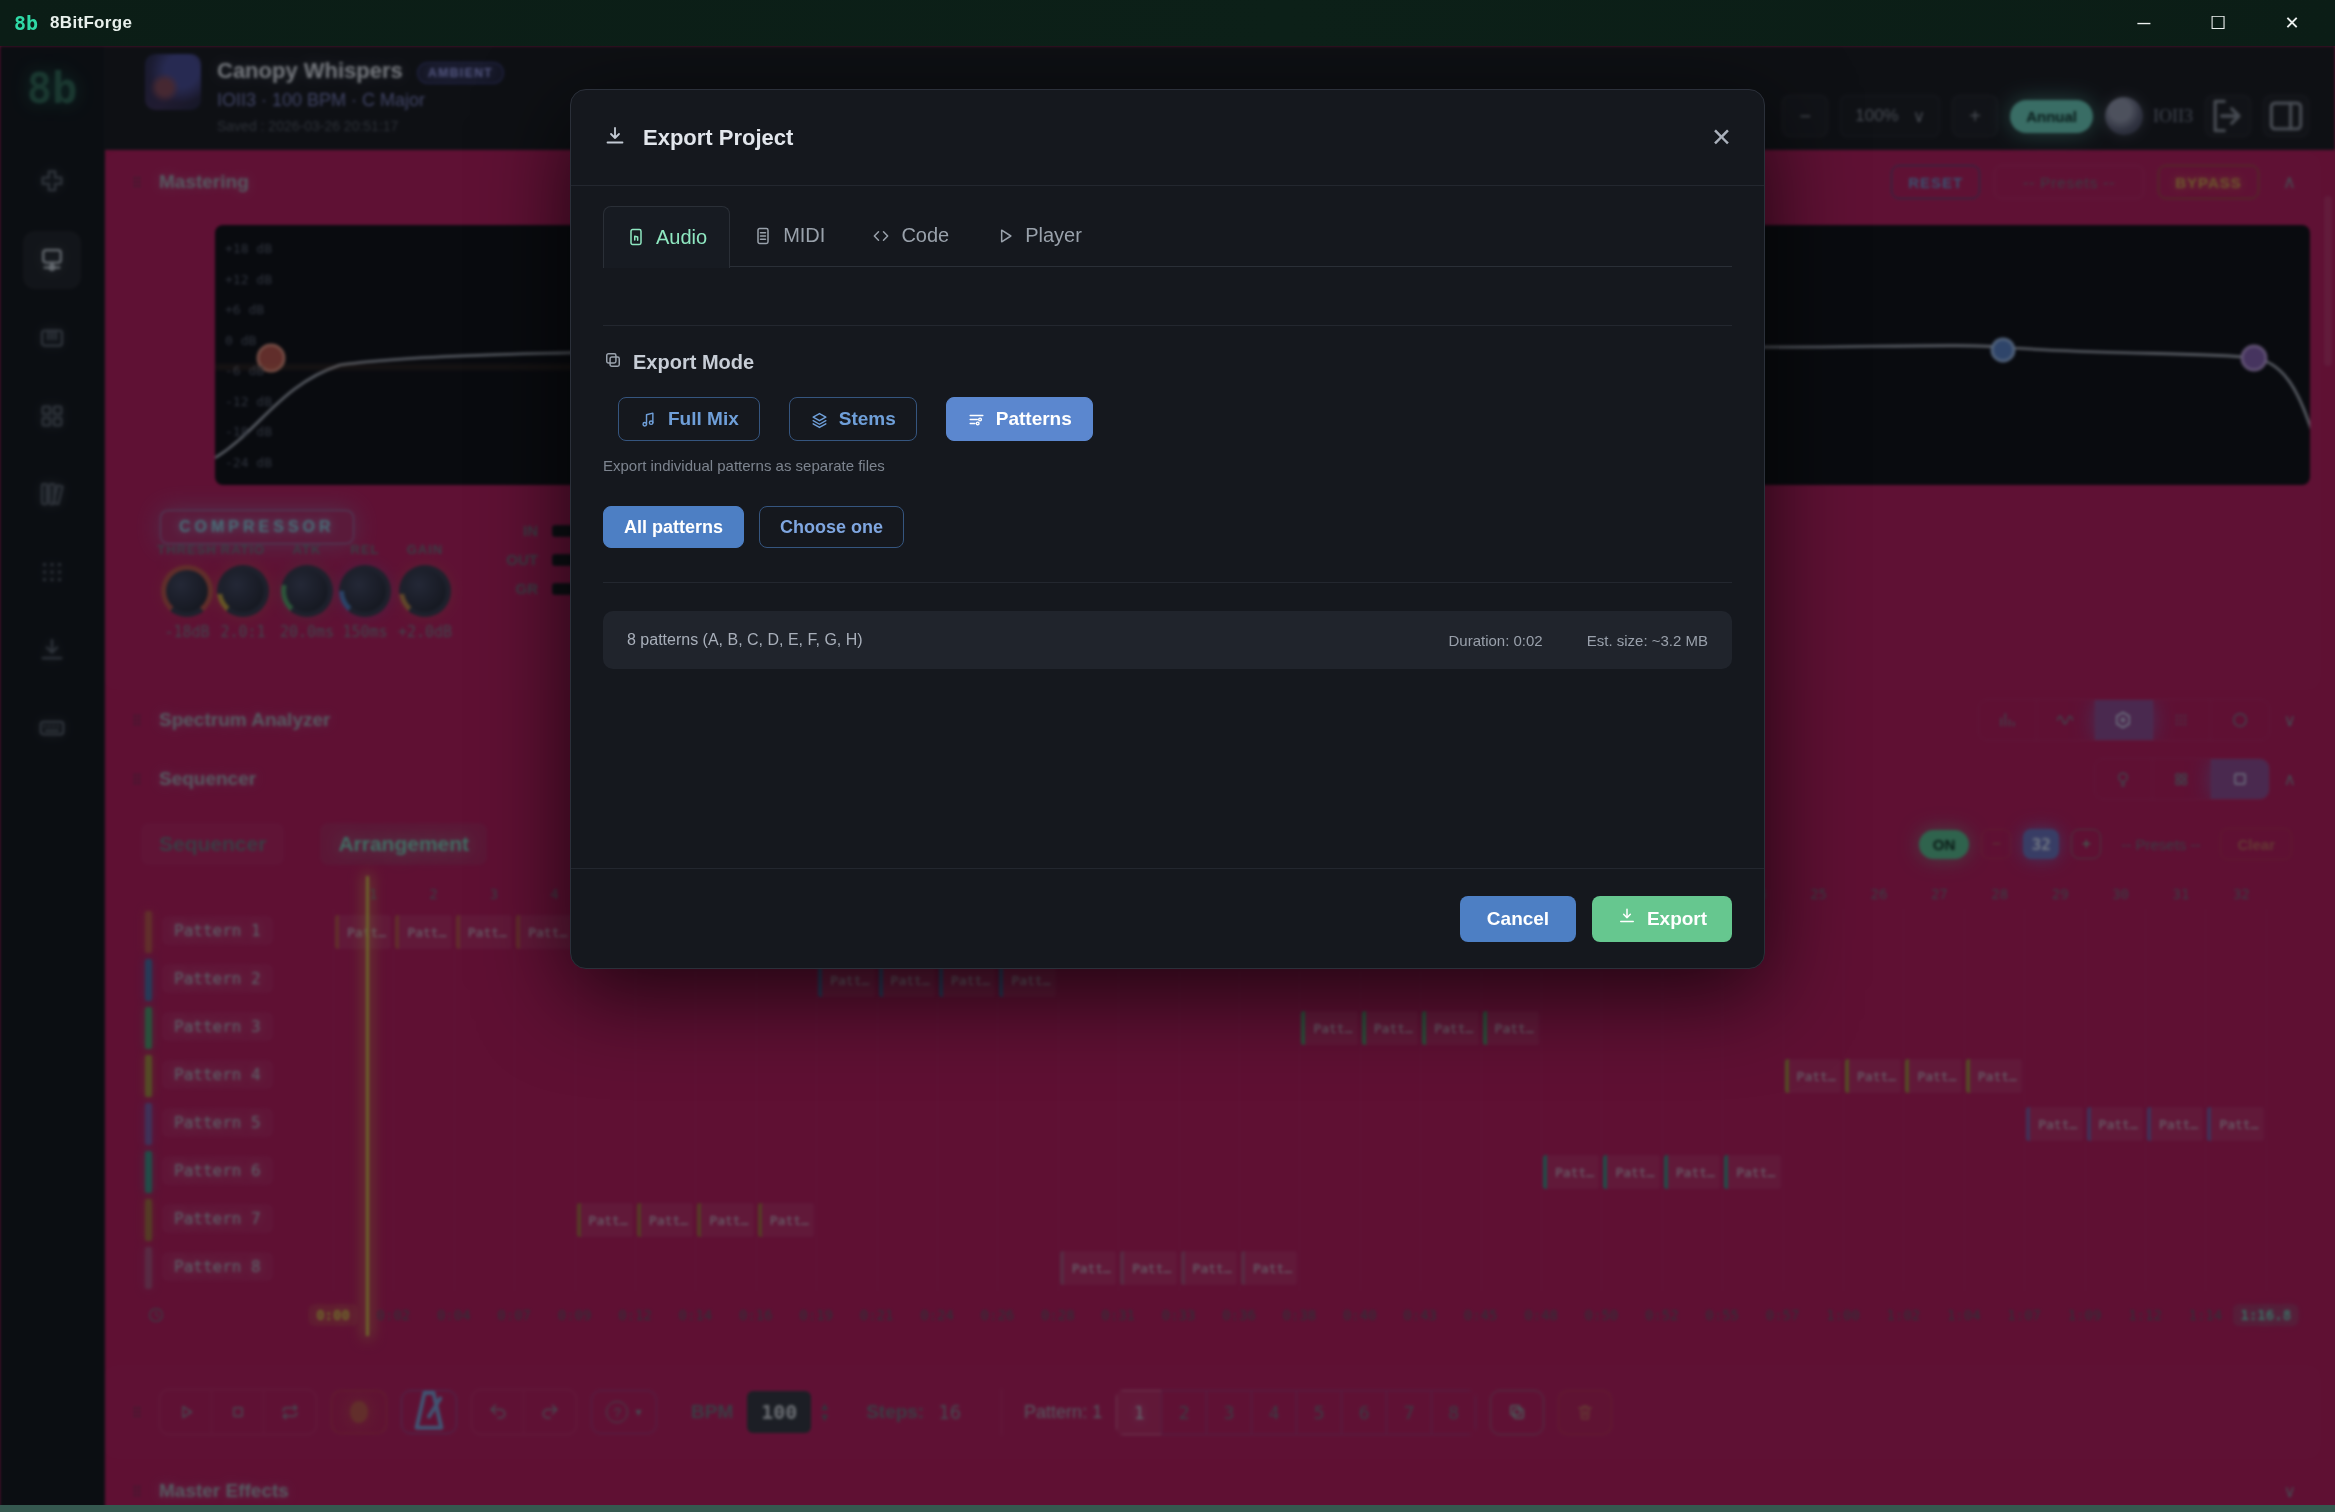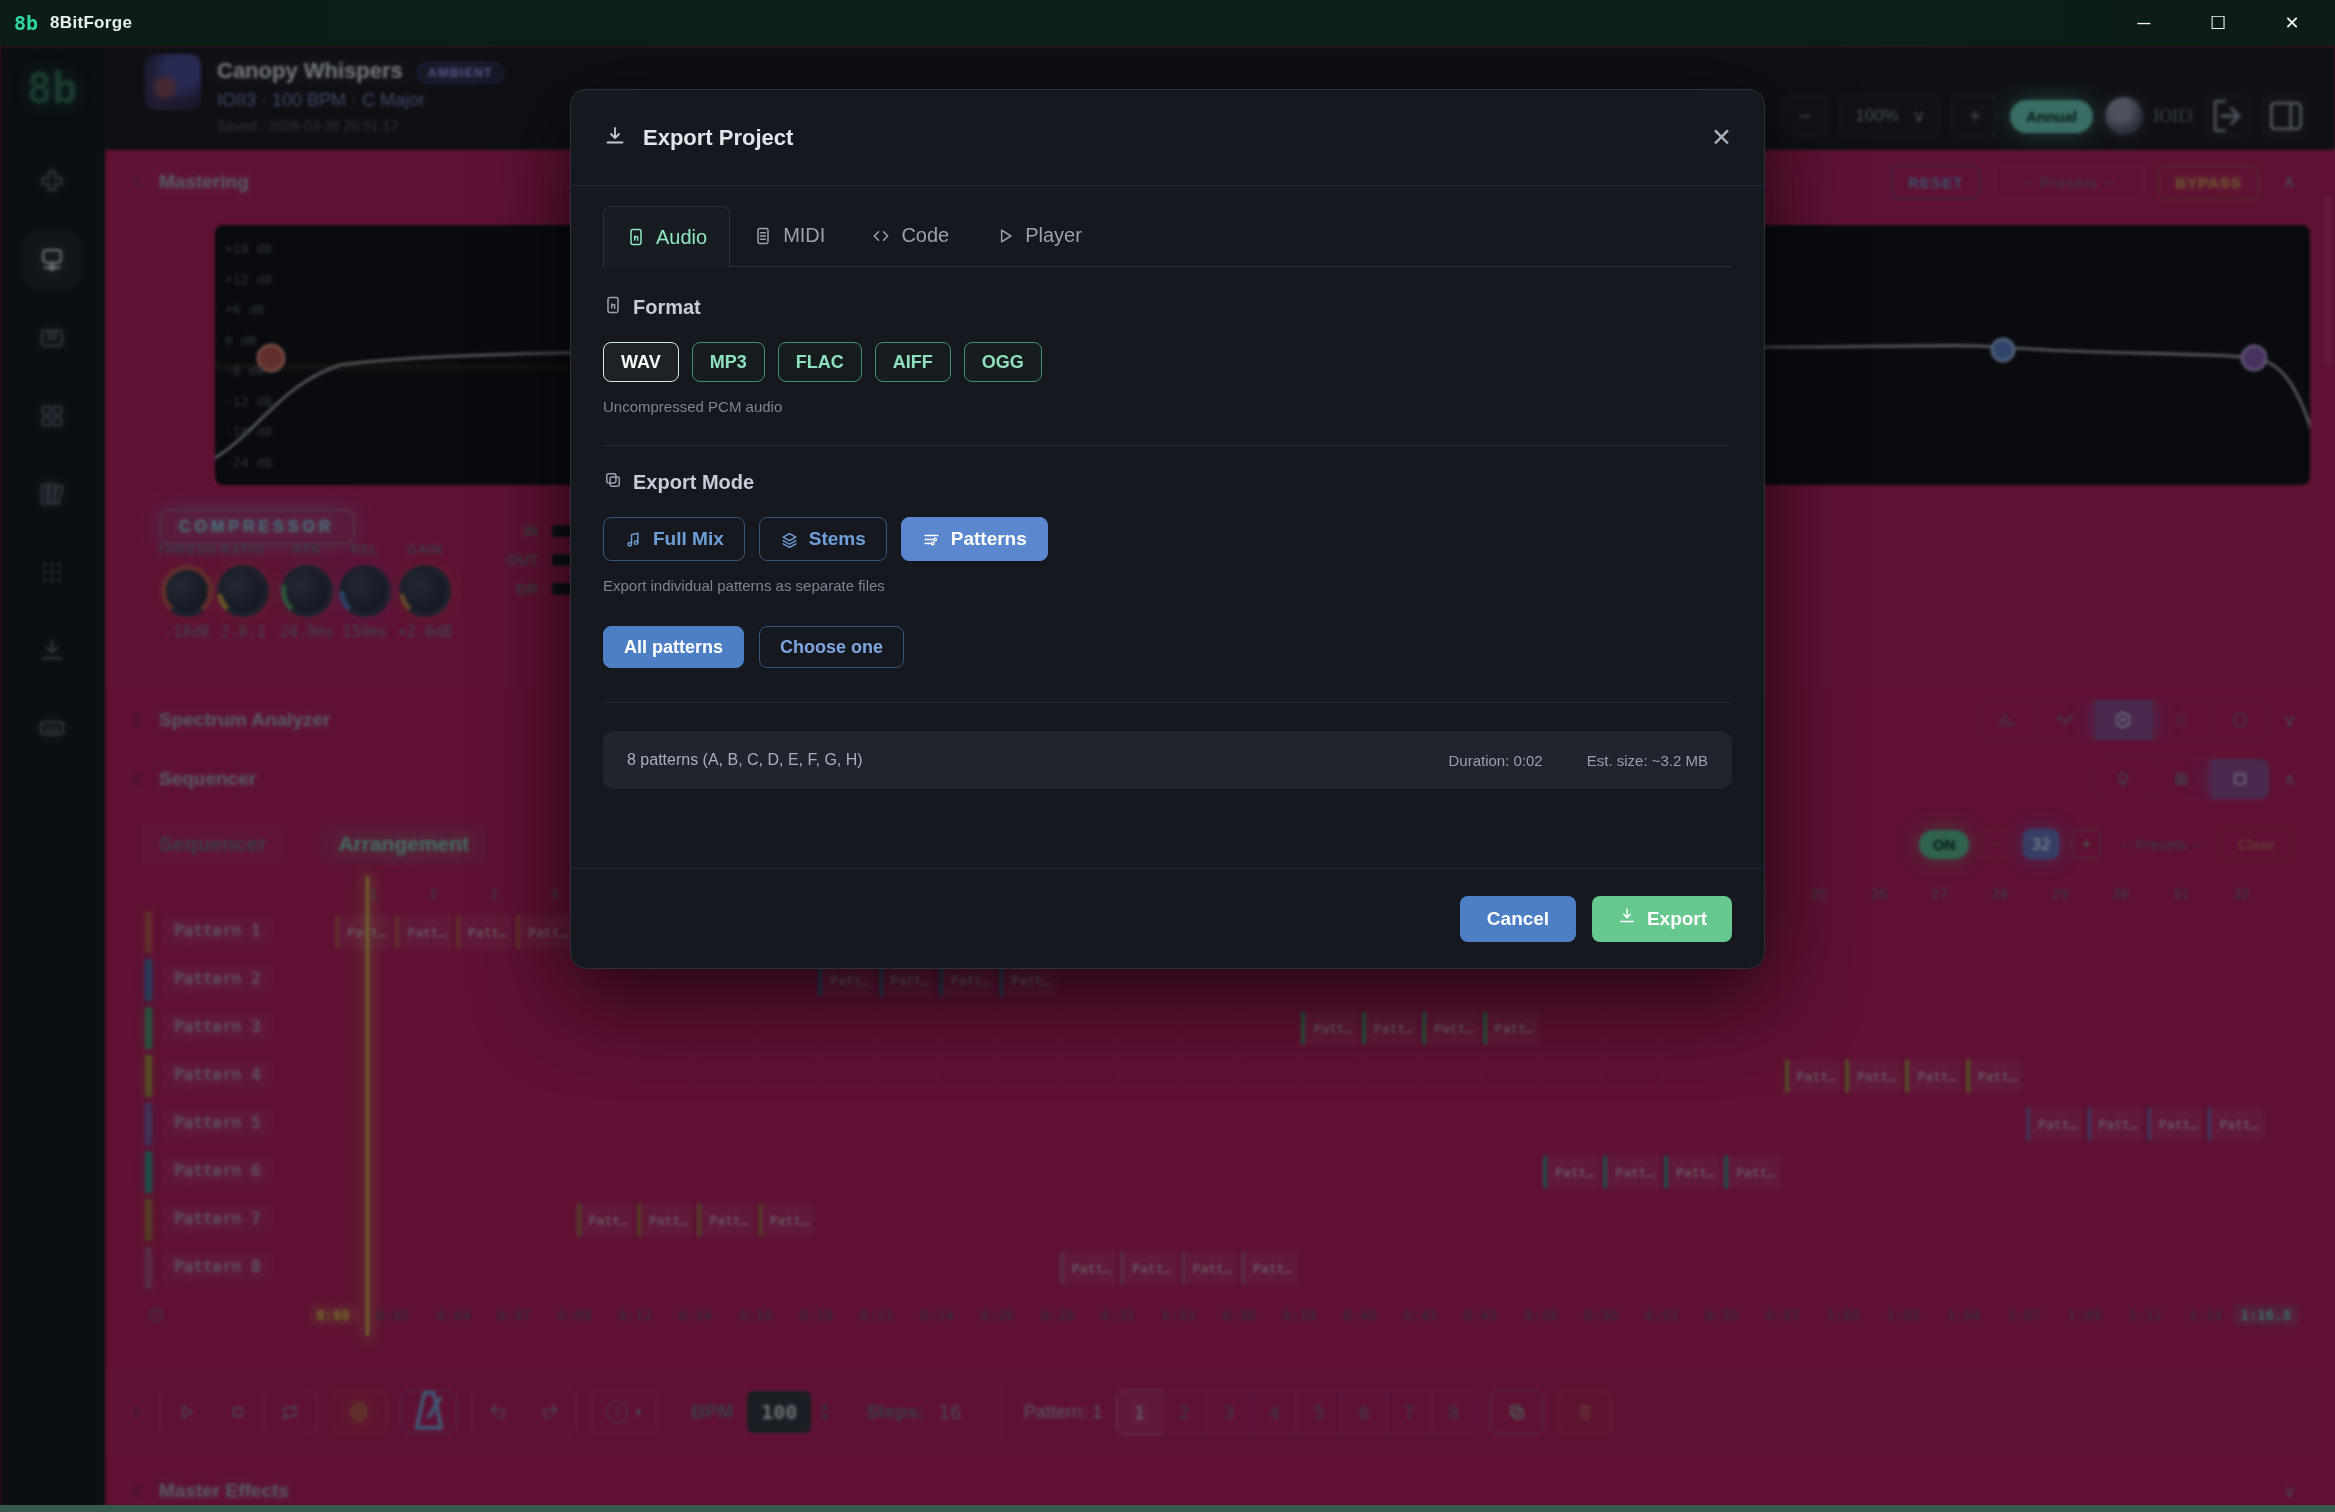--- a/index.html
+++ b/index.html
@@ -159,21 +159,21 @@
   .fmt-row { display:flex; gap:13px; margin-top:22px; }
   .btn-chip { height:40px; padding:0 17px; border-radius:8px; border:1.5px solid #3f8f73; color:#8fe0bd; font-weight:bold; font-size:18px; display:flex; align-items:center; background:rgba(30,60,50,.12); }
   .btn-chip.active { border-color:#cfeee0; color:#f4f8f6; background:rgba(255,255,255,.04); }
   .caption { margin-top:16px; font-size:15px; color:#7d848f; }
   .q-row { display:flex; gap:28px; margin-top:20px; }
   .q-col { flex:1; }
   .q-lbl { font-size:17px; color:#8d949f; }
   .select { margin-top:12px; height:46px; background:#1d2127; border:1.5px solid #2e333c; border-radius:8px; display:flex; align-items:center; padding:0 18px; font-size:18px; color:#c2c8d2; }
   .divider { margin-top:30px; border-top:1px solid #23272f; }
   .mode-row { display:flex; gap:14px; margin-top:22px; }
-  .btn-mode { height:44px; padding:0 20px; border-radius:8px; border:1.5px solid #35557f; color:#6f9fd9; font-weight:bold; font-size:19px; display:flex; align-items:center; gap:10px; }
+  .btn-mode { height:44px; padding:0 20px; border-radius:8px; border:1.5px solid #35557f; color:#6f9fd9; font-weight:bold; font-size:19px; display:flex; align-items:center; gap:10px;margin-left:15px; }
   .btn-mode svg { width:19px; height:19px; }
   .btn-mode.active { background:#5b87cf; border-color:#5b87cf; color:#fff; }
   .scope-row { display:flex; gap:15px; margin-top:32px; }
   .btn-scope { height:42px; padding:0 20px; border-radius:8px; font-weight:bold; font-size:18px; display:flex; align-items:center; border:1.5px solid #35557f; color:#7fa6e0; }
   .btn-scope.active { background:#4d7fc4; border-color:#4d7fc4; color:#fff; }
   .opt-row { display:flex; align-items:center; gap:46px; margin-top:24px; }
   .opt { display:flex; align-items:center; gap:13px; font-size:20px; color:#d5dae2; }
   .cbox { width:27px; height:27px; border-radius:6px; background:#1c2026; border:1.5px solid #3a3f48; display:flex; align-items:center; justify-content:center; }
   .cbox.checked { background:#57c596; border-color:#57c596; }
   .cbox svg { width:16px; height:16px; color:#0f2a1e; }
@@ -851,37 +851,20 @@
             <span style="display: flex;">
               <svg viewBox="0 0 24 24" fill="none" stroke="currentColor" stroke-width="1.8" stroke-linecap="round" stroke-linejoin="round">
                 <path d="M8 5v14l11-7z"></path>
               </svg>
             </span>
             <span>Player</span>
           </div>
         </div>
       <div class="md-body">
         <div class="cols">
-          <div class="col-l">
-            <div class="sec-head">
-              <span id="fmt-icon"><svg viewBox="0 0 24 24" fill="none" stroke="currentColor" stroke-width="1.8" stroke-linecap="round" stroke-linejoin="round">
-                    <rect x="6" y="3" width="12" height="18" rx="2"></rect>
-                    <path d="M10.5 15.5v-4.5l3.5 1v4"></path>
-                  </svg></span>
-              <span>Format</span>
-            </div>
-            <div class="fmt-row" id="format-buttons">
-                <div class="btn-chip active">WAV</div>
-                <div class="btn-chip">MP3</div>
-                <div class="btn-chip">FLAC</div>
-                <div class="btn-chip">AIFF</div>
-                <div class="btn-chip">OGG</div>
-              </div>
-            <div class="caption">Uncompressed PCM audio</div>
-          </div>
         </div>
         <div class="divider"></div>
         <div class="sec-head" style="margin-top:24px;">
           <span id="mode-icon"><svg viewBox="0 0 24 24" fill="none" stroke="currentColor" stroke-width="1.8" stroke-linecap="round" stroke-linejoin="round">
                 <rect x="8.5" y="8.5" width="11" height="11" rx="2"></rect>
                 <rect x="4.5" y="4.5" width="11" height="11" rx="2"></rect>
               </svg></span>
           <span>Export Mode</span>
         </div>
         <div class="mode-row" id="mode-buttons">

